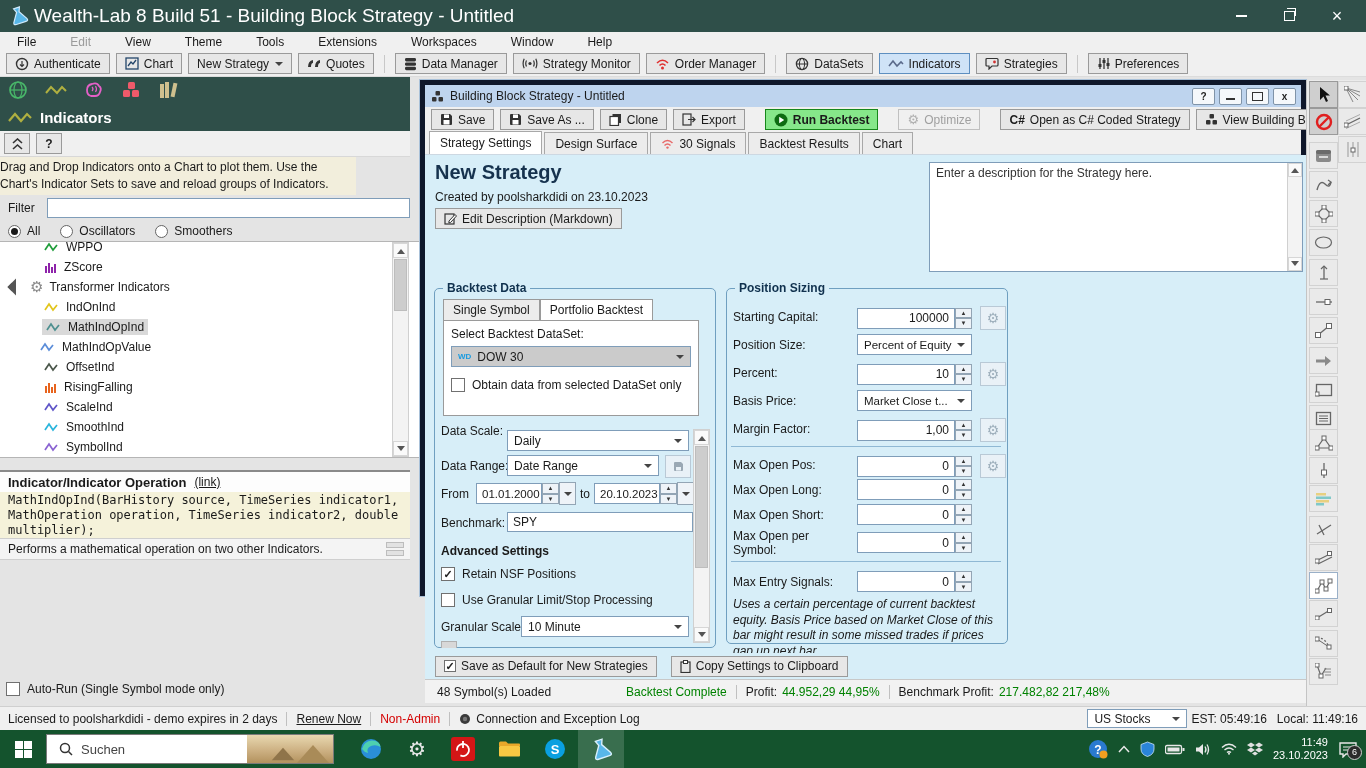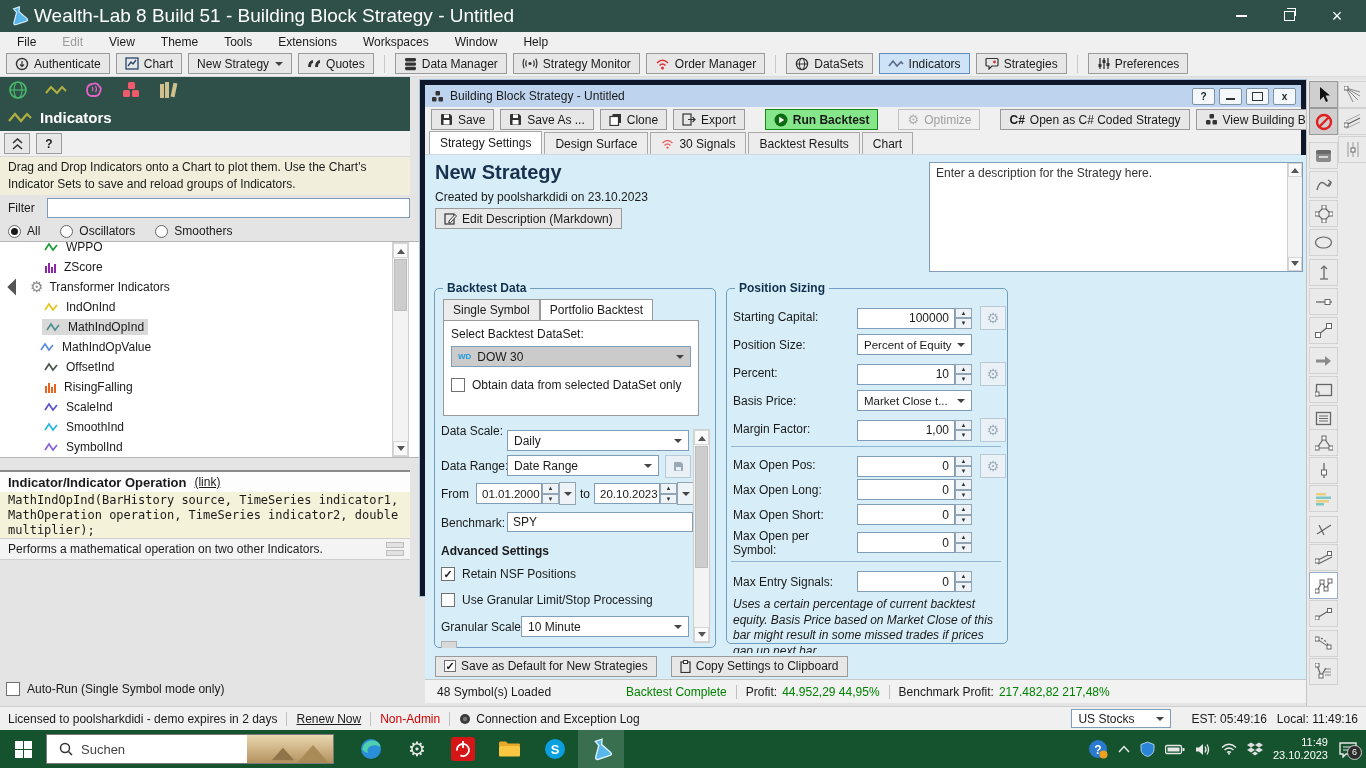--- a/index.html
+++ b/index.html
@@ -8,21 +8,21 @@
   .row{display:flex;align-items:center}
   svg{display:block}
 
   
   .titlebar{left:0;top:0;width:1366px;height:32px;background:#2f4f49;color:#fff;display:flex;align-items:center}
   .titlebar .t{font-size:19px;margin-left:8px}
   .capbtn{width:30px;height:18px;display:flex;align-items:center;justify-content:center;color:#fff}
   .minline{width:11px;height:0;border-top:2px solid #fff}
   .rst{position:relative;width:9px;height:8px;border:1px solid #fff}
   .rst::before{content:"";position:absolute;left:2px;top:-4px;width:8px;height:7px;border:1px solid #fff;border-left:none;border-bottom:none}
-  .menubar{left:0;top:32px;width:1366px;height:19px;background:#f0f0f0;display:flex;align-items:center;padding-left:8px;box-sizing:border-box;gap:8px}
+  .menubar{left:0;top:32px;width:1366px;height:19px;background:#f0f0f0;display:flex;align-items:center;padding-left:8px;box-sizing:border-box;gap:16px}
   .menu-item{padding:0 9px;height:19px;display:flex;align-items:center}
   .menu-item.dis{color:#9b9b9b}
   .toolbar{left:0;top:51px;width:1366px;height:26px;background:#f0f0f0;border-bottom:1px solid #dcdcdc;display:flex;align-items:center;padding-left:6px;box-sizing:border-box;gap:6px}
   .b{display:inline-flex;align-items:center;gap:5px;background:#e7e7e7;border:1px solid #9a9a9a;height:21px;padding:0 8px;box-sizing:border-box;white-space:nowrap;font-size:12px}
   .b.active{background:#cfe3f7;border-color:#5e8fc0}
   .b.dis{color:#a0a0a0;border-color:#c0c0c0;background:#f0f0f0}
   .vsep{width:1px;height:18px;background:#c8c8c8;margin:0 4px}
   .chv{width:0;height:0;border-left:4px solid transparent;border-right:4px solid transparent;border-top:4px solid #444}
 
   
@@ -43,21 +43,21 @@
   .sbbtn{position:absolute;left:0;right:0;height:15px;background:#fafafa;border:1px solid #d6d6d6;display:flex;align-items:center;justify-content:center;box-sizing:border-box}
   .tup{width:0;height:0;border:4px solid transparent;border-bottom:5px solid #555;margin-top:-3px}
   .tdn{width:0;height:0;border:4px solid transparent;border-top:5px solid #555;margin-bottom:-3px}
   .sbthumb{position:absolute;left:1px;right:1px;background:#cdcdcd;border:1px solid #bdbdbd}
 
   
   .iconstrip{left:0;top:77px;width:410px;height:26px;background:#2f4f49;display:flex;align-items:center;gap:17px;padding-left:8px;box-sizing:border-box}
   .panelheader{left:0;top:103px;width:410px;height:28px;background:#2f4f49;color:#fff;display:flex;align-items:center;gap:8px;padding-left:8px;box-sizing:border-box;font-weight:bold;font-size:15px}
   .panelbtns{left:0;top:131px;width:410px;height:26px;background:#f0f0f0;border-bottom:1px solid #d8d8d8;display:flex;align-items:center;gap:6px;padding-left:4px;box-sizing:border-box}
   .sqbtn{width:26px;height:21px;background:#e7e7e7;border:1px solid #9a9a9a;display:flex;align-items:center;justify-content:center;box-sizing:border-box}
-  .panelinfo{left:0;top:157px;width:410px;height:38px;background:#f2eedc;padding:2px 8px;box-sizing:border-box;line-height:17px}
+  .panelinfo{left:0;top:157px;width:356px;height:38px;background:#f2eedc;padding:2px 0;box-sizing:border-box;line-height:17px}
   .indlist{left:0;top:241px;width:452px;height:217px;background:#fff;border-top:1px solid #b5b5b5;border-bottom:1px solid #b5b5b5;overflow:hidden;box-sizing:border-box}
   .irow{height:20px;display:flex;align-items:center;gap:6px}
   .ilabel{display:flex;align-items:center;gap:6px;padding:1px 4px}
   .ilabel.sel{background:#d9d9d9}
   .texp{width:0;height:0;border-top:6px solid #555;border-left:6px solid #555;border-right:6px solid transparent;border-bottom:6px solid transparent;transform:rotate(-45deg);margin-left:10px}
   .opheader{left:0;top:470px;width:410px;height:22px;background:#fdfdfd;border-top:2px solid #8a8a8a;display:flex;align-items:center;gap:8px;padding-left:8px;box-sizing:border-box}
   .opcode{left:0;top:492px;width:410px;height:46px;background:#f5f2da;font-family:"DejaVu Sans Mono","Liberation Mono",monospace;font-size:12px;line-height:15px;padding:1px 8px;box-sizing:border-box}
   .opdesc{left:0;top:538px;width:410px;height:22px;background:#f4f4f4;border-top:1px solid #cfcfcf;border-bottom:1px solid #cfcfcf;display:flex;align-items:center;padding-left:8px;box-sizing:border-box}
   .grip{margin-left:auto;margin-right:6px;display:flex;flex-direction:column;gap:2px}
   .grip i{width:16px;height:4px;background:#e2e2e2;border:1px solid #bdbdbd}
@@ -944,21 +944,21 @@
     <span class="statsep"></span>
     <svg width="12" height="12" style="margin-right:5px">
         <circle cx="6" cy="6" r="5" fill="#3a3a3a"></circle>
         <circle cx="6" cy="6" r="2.2" fill="#777"></circle>
       </svg>
     <span>Connection and Exception Log</span>
     <span class="combo" style="margin-left:auto;width:100px;height:19px">
         <span>US Stocks</span>
         <span class="chv"></span>
       </span>
-    <span style="margin-left:20px">EST: 05:49:16</span>
+    <span style="margin-left:4px">EST: 05:49:16</span>
     <span style="margin-left:10px">Local: 11:49:16</span>
   </div>
 
   <div class="abs taskbar">
     <span class="tbtile">
         <svg width="17" height="17">
           <g fill="#fff">
             <rect x="0" y="0" width="8" height="8"></rect>
             <rect x="9" y="0" width="8" height="8"></rect>
             <rect x="0" y="9" width="8" height="8"></rect>

